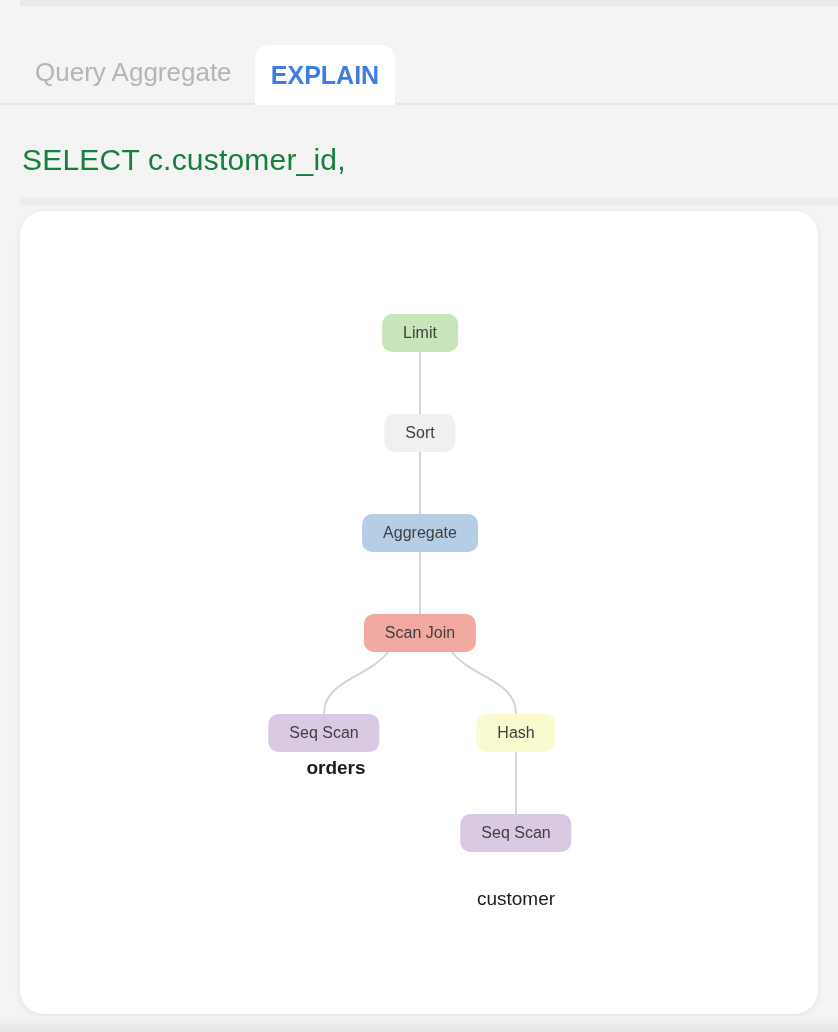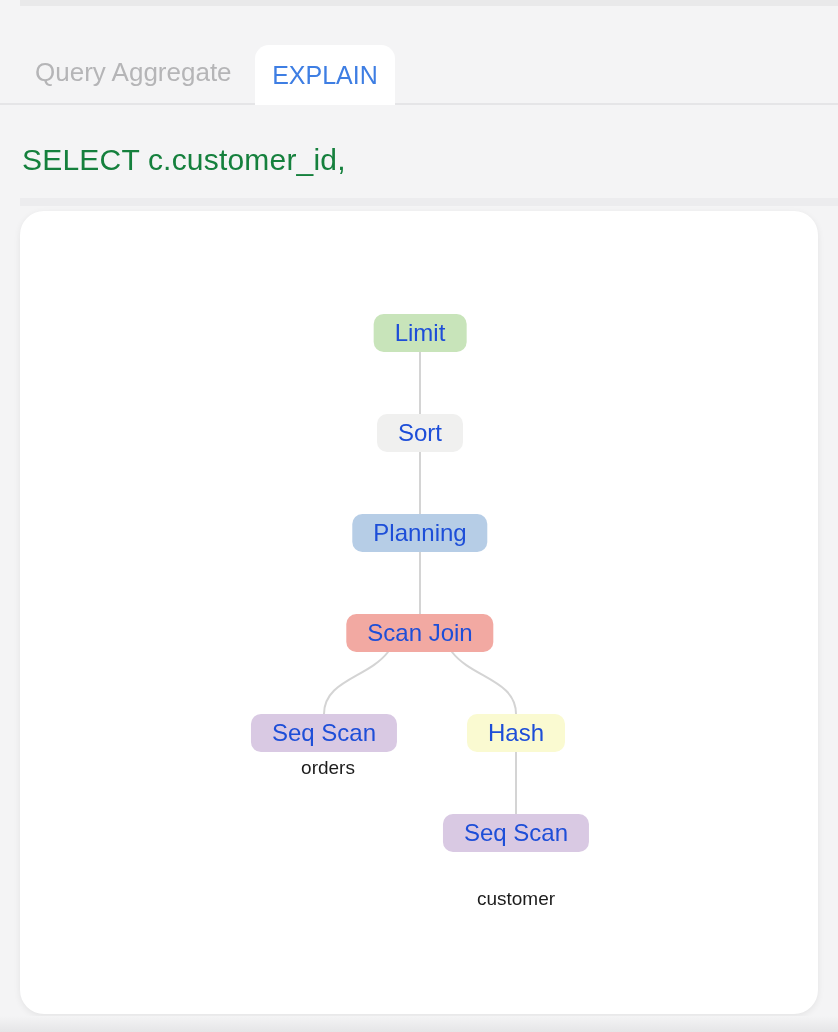--- a/index.html
+++ b/index.html
@@ -16,21 +16,21 @@
   }
   .tab-inactive {
     position: absolute; left: 35px; top: 57px;
     font-size: 26px; color: #b5b5b7;
     cursor: pointer; z-index: 2;
   }
   .tab-active {
     position: absolute; left: 255px; top: 45px; width: 140px; height: 60px;
     background: #ffffff; border-radius: 14px 14px 0 0;
     display: flex; align-items: center; justify-content: center;
-    font-size: 25px; font-weight: normal; color: #3e7ee3;
+    font-size: 25px; font-weight: bold; color: #3e7ee3;
     cursor: pointer; z-index: 2;
   }
   .tab-divider {
     position: absolute; left: 0; right: 0; top: 103px; height: 2px;
     background: #e5e5e7; z-index: 1;
   }
   .sql-line {
     position: absolute; left: 22px; top: 143px;
     font-size: 30px; color: #15803d; letter-spacing: 0.2px;
   }
@@ -40,21 +40,21 @@
   }
   .card {
     position: absolute; left: 20px; top: 211px; width: 798px; height: 803px;
     background: #ffffff; border-radius: 24px;
     box-shadow: 0 2px 7px rgba(0,0,0,0.07);
   }
   .card svg { position: absolute; left: 0; top: 0; }
   .plan-node {
     position: absolute; transform: translate(-50%, -50%);
     height: 38px; line-height: 38px; padding: 0 21px;
-    border-radius: 10px; font-size: 24px; color: #1d4ed8;
+    border-radius: 10px; font-size: 16px; color: #404040;
     white-space: nowrap; cursor: pointer;
   }
   .plan-table-label {
     position: absolute; transform: translate(-50%, -50%);
     font-size: 19px; color: #1c1c1c; white-space: nowrap;
   }
   .bottom-strip {
     position: absolute; left: 0; right: 0; bottom: 0; height: 16px;
     background: linear-gradient(#f4f4f5, #e5e5e7);
   }
@@ -79,23 +79,23 @@
       <path d="M 400 141 L 400 203" fill="none" stroke="#d4d4d4" stroke-width="2" stroke-linecap="round"></path>
       <path d="M 400 241 L 400 303" fill="none" stroke="#d4d4d4" stroke-width="2" stroke-linecap="round"></path>
       <path d="M 400 341 L 400 403" fill="none" stroke="#d4d4d4" stroke-width="2" stroke-linecap="round"></path>
       <path d="M 368 441 C 348 467, 304 469, 304 503" fill="none" stroke="#d4d4d4" stroke-width="2" stroke-linecap="round"></path>
       <path d="M 432 441 C 452 467, 496 469, 496 503" fill="none" stroke="#d4d4d4" stroke-width="2" stroke-linecap="round"></path>
       <path d="M 496 541 L 496 603" fill="none" stroke="#d4d4d4" stroke-width="2" stroke-linecap="round"></path>
     </svg>
   <div id="plan-nodes">
       <div class="plan-node" style="left: 400px; top: 122px; background: rgb(200, 228, 186);">Limit</div>
       <div class="plan-node" style="left: 400px; top: 222px; background: rgb(240, 240, 239);">Sort</div>
-      <div class="plan-node" style="left: 400px; top: 322px; background: rgb(182, 205, 230);">Planning</div>
+      <div class="plan-node" style="left: 400px; top: 322px; background: rgb(182, 205, 230);">Aggregate</div>
       <div class="plan-node" style="left: 400px; top: 422px; background: rgb(242, 169, 162);">Scan Join</div>
       <div class="plan-node" style="left: 304px; top: 522px; background: rgb(217, 201, 227);">Seq Scan</div>
-      <div class="plan-table-label" style="left: 308px; top: 557px;">orders</div>
+      <div class="plan-table-label" style="left: 316px; top: 557px; font-weight: bold;">orders</div>
       <div class="plan-node" style="left: 496px; top: 522px; background: rgb(250, 250, 209);">Hash</div>
       <div class="plan-node" style="left: 496px; top: 622px; background: rgb(217, 201, 227);">Seq Scan</div>
       <div class="plan-table-label" style="left: 496px; top: 688px;">customer</div>
     </div>
 </div>
 
 <div class="bottom-strip"></div>
 
 </body></html>

